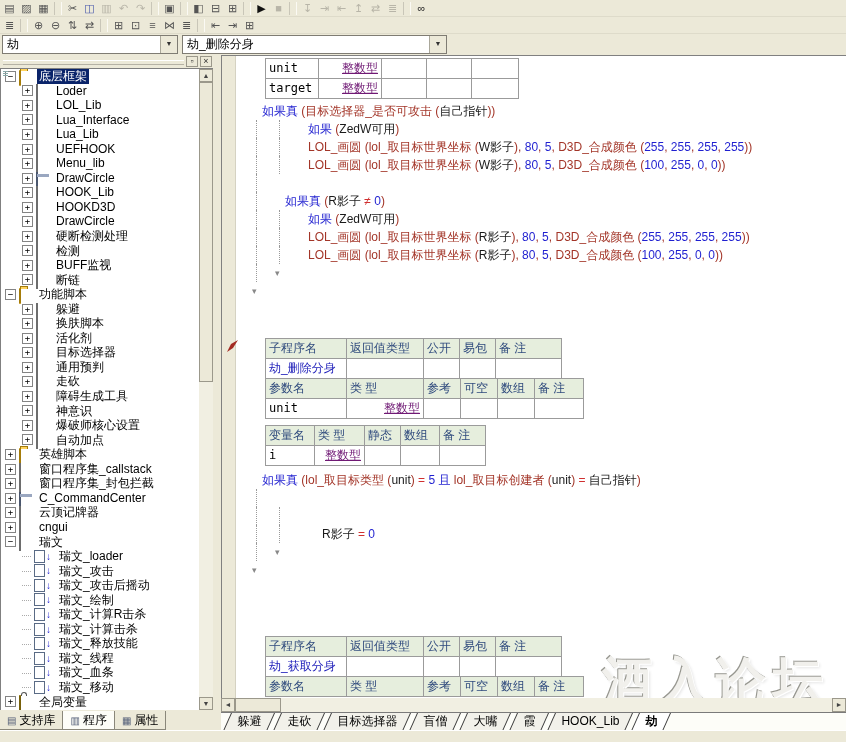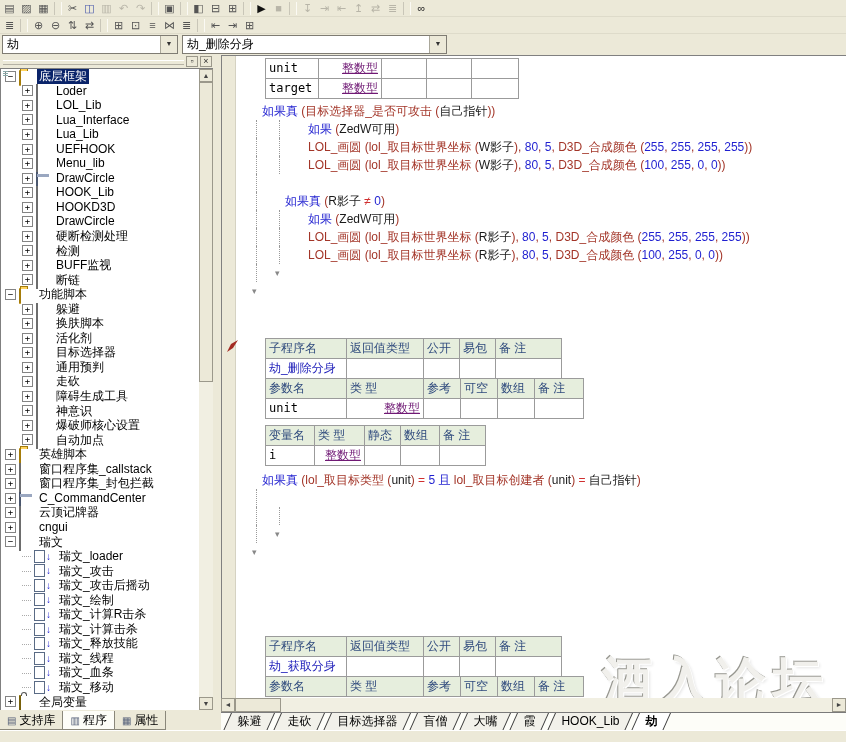--- a/index.html
+++ b/index.html
@@ -555,20 +555,25 @@
       </div>
       <div class="cl">
         <span class="gd"></span>
       </div>
       <div class="cl">
         <span class="gd"></span>
         <span class="gd"></span>
       </div>
       <div class="cl">
         <span class="gd"></span>
+        <span class="gd"></span>
+        <span class="ct" style="padding-left: 20px;"><span class="sv">R影子</span><span class="so"> = </span><span class="sn">0</span></span>
+      </div>
+      <div class="cl">
+        <span class="gd"></span>
         <span class="ar">▾</span>
       </div>
       <div class="cl">
         <span class="ar">▾</span>
       </div>
     </div>
   </div>
 <div id="hscroll">
   <div class="hbtn" style="left:0">◄</div>
   <div id="hthumb"></div>

